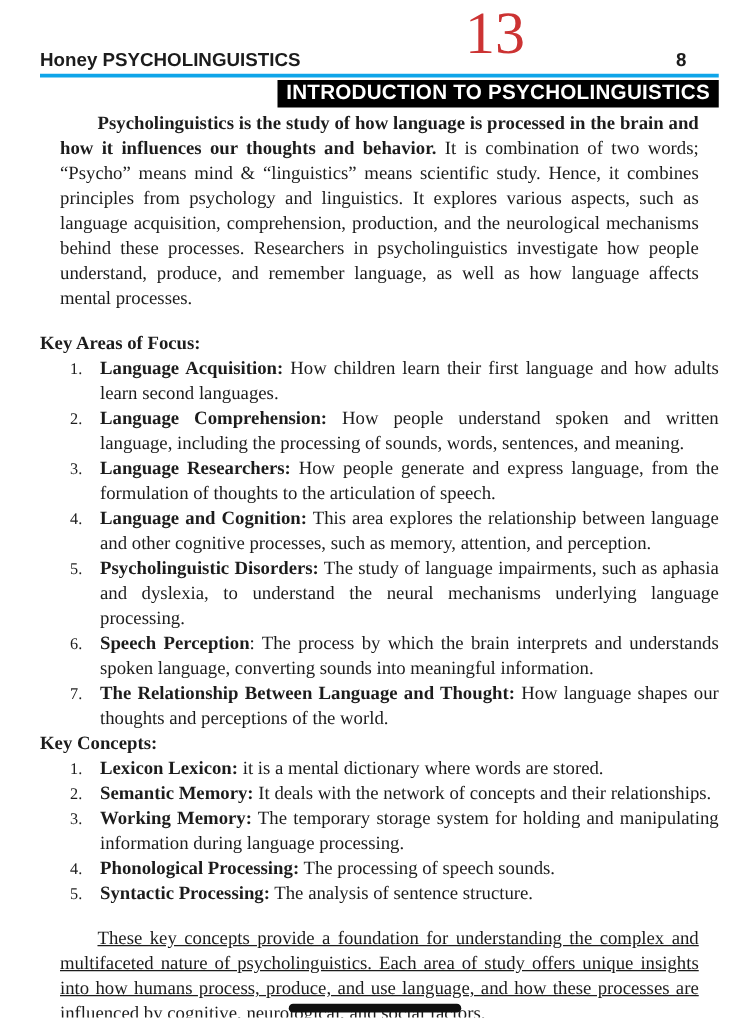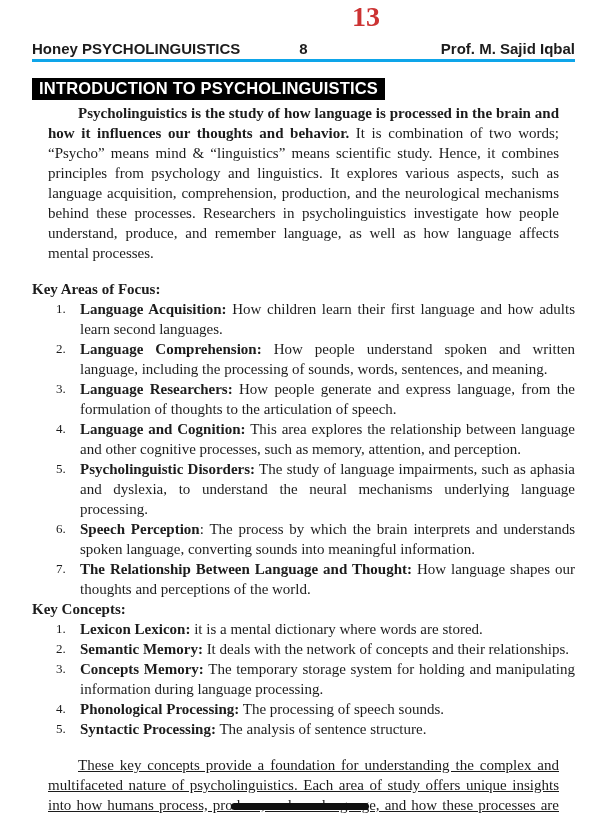--- a/index.html
+++ b/index.html
@@ -6,38 +6,38 @@
   body{
     width:600px;height:814px;background:#ffffff;position:relative;overflow:hidden;
     font-family:"Liberation Serif", serif;color:var(--text,#1c1c1c);
   }
   .page{
     position:absolute;inset:0;
     padding:40px 25px 0 32px;box-sizing:border-box;
   }
   
   .page-note{
-    position:absolute;left:352px;top:2px;
+    position:absolute;left:372px;top:2px;
     font-family:"Liberation Serif", serif;
-    font-size:28px;line-height:1.05;font-weight:700;
+    font-size:48px;line-height:1.05;font-weight:400;
     color:var(--accent-red,#cc3333);
   }
   
   .header{
     display:flex;align-items:flex-end;
     font-family:"Liberation Sans", sans-serif;
     font-weight:bold;font-size:15px;line-height:18px;
     border-bottom:3px solid #0ea5e9;
     padding-bottom:1px;
   }
   .h-left{flex:1 1 0;text-align:left;}
   .h-center{flex:0 0 60px;text-align:center;}
   .h-right{flex:1 1 0;text-align:right;}
   
-  .title-wrap{text-align:left;margin-top:16px;}
+  .title-wrap{text-align:right;margin-top:2px;}
   .doc-title{
     display:inline-block;margin:0;
     background:var(--title-bg,#000000);color:var(--title-fg,#ffffff);
     font-family:"Liberation Sans", sans-serif;
     font-size:16.5px;font-weight:bold;line-height:19px;
     padding:1px 7px 2px 7px;letter-spacing:.2px;
   }
   
   .para{
     margin:16px;text-align:justify;
@@ -67,21 +67,20 @@
 </head>
 <body>
 
 <div class="page">
 
   <span class="page-note">13</span>
 
   <header class="header">
     <span class="h-left">Honey PSYCHOLINGUISTICS</span>
     <span class="h-center">8</span>
-    <span class="h-right">Prof. M. Sajid Iqbal</span>
   </header>
 
   <div class="title-wrap">
     <h1 class="doc-title">INTRODUCTION TO PSYCHOLINGUISTICS</h1>
   </div>
 
   <p class="para intro"><strong>Psycholinguistics is the study of how language is processed in the brain and how it influences our thoughts and behavior.</strong><span> It is combination of two words; “Psycho” means mind &amp; “linguistics” means scientific study. Hence, it combines principles from psychology and linguistics. It explores various aspects, such as language acquisition, comprehension, production, and the neurological mechanisms behind these processes. Researchers in psycholinguistics investigate how people understand, produce, and remember language, as well as how language affects mental processes.</span></p>
 
   <div id="sections">
       <div class="sec-heading">Key Areas of Focus:</div>
@@ -117,21 +116,21 @@
       <div class="item">
         <span class="num">1.</span>
         <div class="item-text"><strong>Lexicon Lexicon:</strong><span> it is a mental dictionary where words are stored.</span></div>
       </div>
       <div class="item">
         <span class="num">2.</span>
         <div class="item-text"><strong>Semantic Memory:</strong><span> It deals with the network of concepts and their relationships.</span></div>
       </div>
       <div class="item">
         <span class="num">3.</span>
-        <div class="item-text"><strong>Concepts Memory:</strong><span> The temporary storage system for holding and manipulating information during language processing.</span></div>
+        <div class="item-text"><strong>Working Memory:</strong><span> The temporary storage system for holding and manipulating information during language processing.</span></div>
       </div>
       <div class="item">
         <span class="num">4.</span>
         <div class="item-text"><strong>Phonological Processing:</strong><span> The processing of speech sounds.</span></div>
       </div>
       <div class="item">
         <span class="num">5.</span>
         <div class="item-text"><strong>Syntactic Processing:</strong><span> The analysis of sentence structure.</span></div>
       </div>
     </div>

